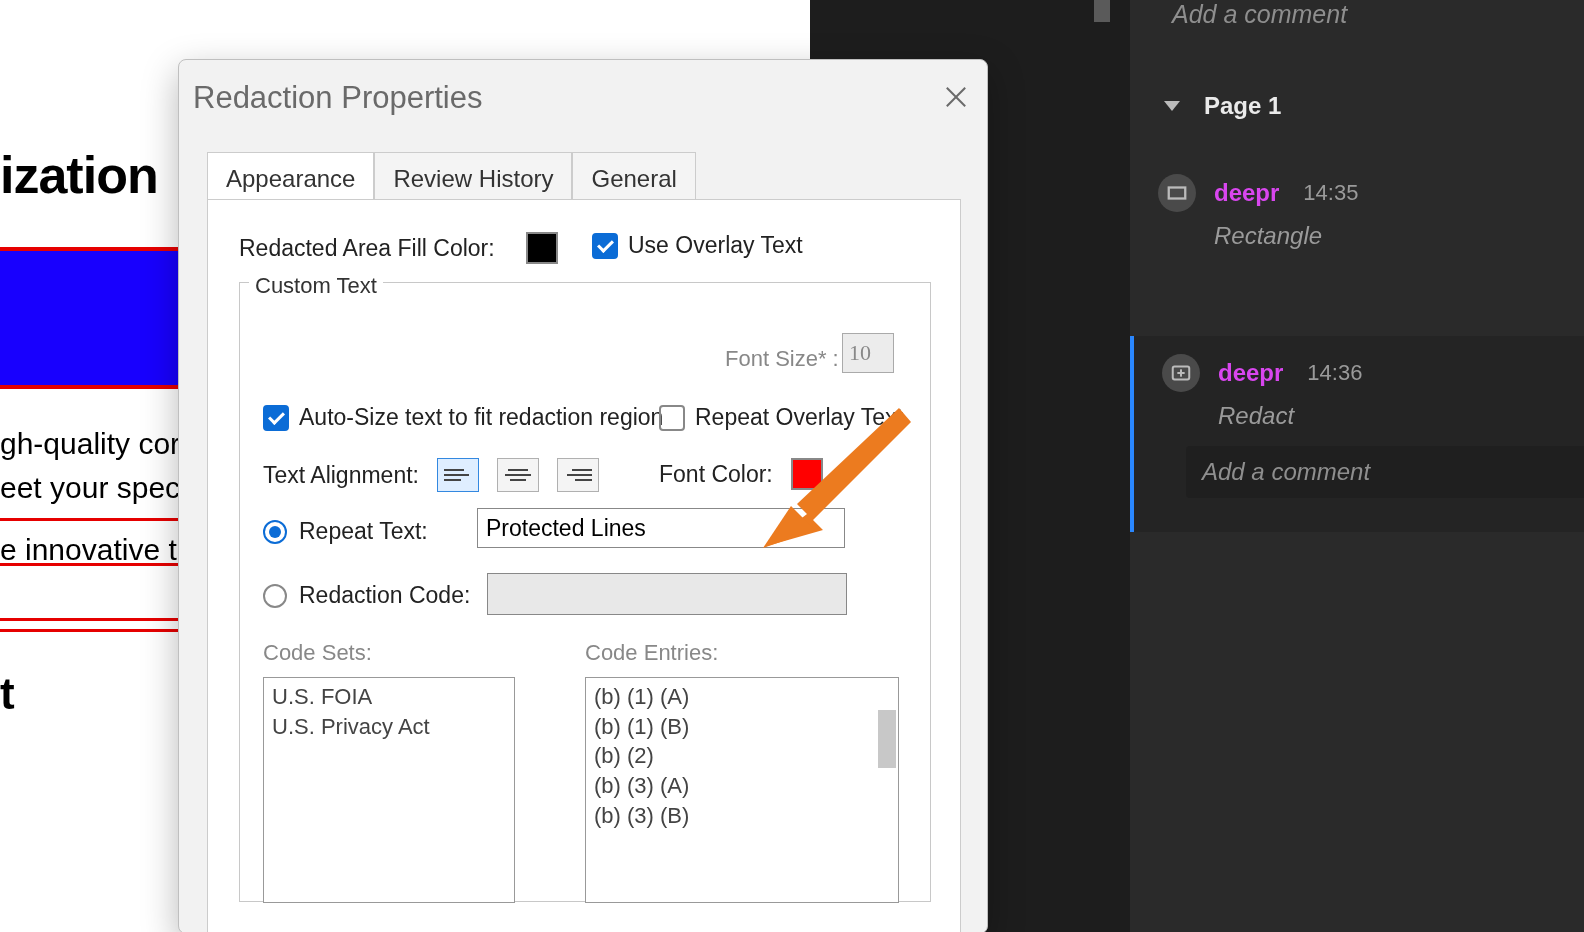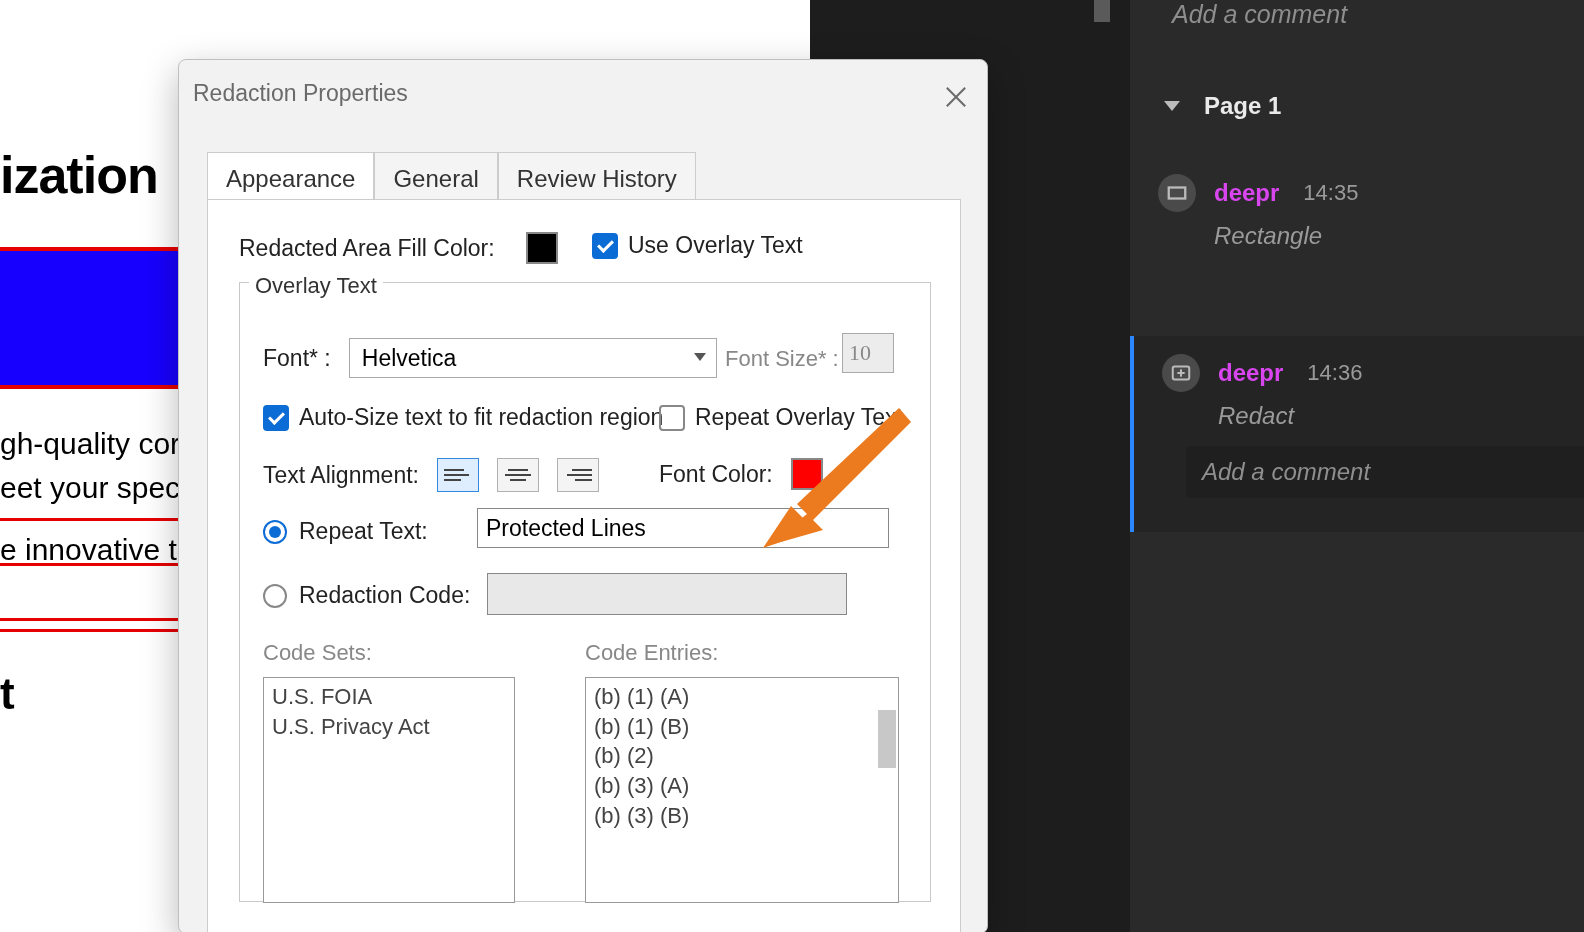--- a/index.html
+++ b/index.html
@@ -15,21 +15,21 @@
 .doc-p1 { left: 0; top: 422px; font-size: 30px; line-height: 1.45; }
 .doc-redline { position: absolute; left: 0; width: 185px; height: 3px; background: #e60000; }
 .doc-bl1 { top: 518px; }
 .doc-bl2 { top: 563px; }
 .doc-bl3 { top: 618px; }
 .doc-bl4 { top: 629px; }
 .doc-tline { left: 0; top: 533px; font-size: 30px; }
 .doc-h2 { left: 0; top: 669px; font-size: 44px; font-weight: bold; }
 
 .dialog { position: absolute; left: 178px; top: 59px; width: 810px; height: 875px; background: #f2f2f2; border: 1px solid #bfbfbf; border-radius: 8px; box-shadow: 0 12px 36px rgba(0,0,0,0.28); z-index: 10; overflow: hidden; }
-.dlg-title { position: absolute; left: 14px; top: 20px; font-size: 23px; color: #6a6a6a; }
+.dlg-title { position: absolute; left: 14px; top: 20px; font-size: 31px; color: #6a6a6a; }
 .dlg-close { position: absolute; right: 18px; top: 24px; width: 26px; height: 26px; cursor: pointer; }
 .dlg-close::before, .dlg-close::after { content: ""; position: absolute; left: 12px; top: 0; width: 2px; height: 26px; background: #6a6a6a; }
 .dlg-close::before { transform: rotate(45deg); }
 .dlg-close::after { transform: rotate(-45deg); }
 
 .tabs { position: absolute; left: 28px; top: 92px; display: flex; }
 .tab { padding: 12px 18px; font-size: 24px; color: #333; border: 1px solid #ccc; background: #f4f4f4; cursor: pointer; }
 .tab.active { background: #fff; border-bottom: 1px solid #fff; }
 .tab-content-bg { position: absolute; left: 28px; top: 139px; width: 754px; height: 738px; background: #fff; border: 1px solid #ccc; }
 
@@ -70,21 +70,21 @@
 
 .row-fontcolor { position: absolute; left: 480px; top: 398px; display: flex; align-items: center; gap: 18px; }
 
 .radio-row { position: absolute; display: flex; align-items: center; gap: 12px; }
 .row-custom { left: 84px; top: 458px; }
 .row-code { left: 84px; top: 522px; }
 .radio { width: 24px; height: 24px; border: 2px solid #0b6cd6; border-radius: 50%; display: flex; align-items: center; justify-content: center; cursor: pointer; }
 .radio.sel::after { content: ""; width: 12px; height: 12px; background: #0b6cd6; border-radius: 50%; }
 .radio.gray { border-color: #888; }
 
-.ct-input { position: absolute; left: 298px; top: 448px; width: 412px; height: 40px; border: 1px solid #888; background: #fff; font-size: 23px; padding: 0 8px; }
+.ct-input { position: absolute; left: 298px; top: 448px; width: 368px; height: 40px; border: 1px solid #888; background: #fff; font-size: 23px; padding: 0 8px; }
 .rc-input { position: absolute; left: 308px; top: 513px; width: 360px; height: 42px; border: 1px solid #888; background: #e8e8e8; }
 
 .cs-lbl { position: absolute; left: 84px; top: 580px; font-size: 22px; color: #888; }
 .ce-lbl { position: absolute; left: 406px; top: 580px; font-size: 22px; color: #888; }
 .cs-list { position: absolute; left: 84px; top: 617px; width: 252px; height: 226px; border: 1px solid #999; background: #fff; font-size: 22px; color: #444; padding: 4px 8px; overflow: hidden; }
 .ce-list { position: absolute; left: 406px; top: 617px; width: 314px; height: 226px; border: 1px solid #999; background: #fff; font-size: 22px; color: #444; padding: 4px 8px; overflow: hidden; position: absolute; }
 .ce-scroll { position: absolute; right: 2px; top: 32px; width: 18px; height: 58px; background: #c8c8c8; }
 .list-item { line-height: 1.35; white-space: nowrap; }
 
 .arrow { position: absolute; left: 763px; top: 408px; width: 148px; height: 140px; z-index: 20; pointer-events: none; }
@@ -123,44 +123,37 @@
 </div>
 <div class="bg-dark"></div>
 <div class="scroll-ind"></div>
 
 <div class="dialog">
   <div class="dlg-title">Redaction Properties</div>
   <div class="dlg-close"></div>
 
   <div class="tabs">
     <div class="tab active">Appearance</div>
+    <div class="tab">Review History</div>
     <div class="tab">General</div>
-    <div class="tab">Review History</div>
   </div>
   <div class="tab-content-bg"></div>
 
   <div class="row-fill">
     <span class="lbl">Redacted Area Fill Color:</span>
     <div class="color-swatch sw-black"></div>
   </div>
   <div class="row-overlay-chk">
     <div class="chkbox checked"></div>
     <span class="lbl">Use Overlay Text</span>
   </div>
 
   <div class="fieldset"></div>
-  <div class="fieldset-legend">Overlay Text</div>
-
-  <div class="row-font">
-    <span class="lbl">Font* :</span>
-    <div class="select">
-      <span>Helvetica</span>
-      <div class="chev"></div>
-    </div>
-  </div>
+  <div class="fieldset-legend">Custom Text</div>
+
   <span class="fontsize-lbl">Font Size* :</span>
   <input class="fontsize-in" disabled="" value="10" style="">
 
   <div class="row-auto">
     <div class="chkbox checked"></div>
     <span class="lbl">Auto-Size text to fit redaction region</span>
   </div>
   <div class="row-repeat">
     <div class="chkbox unchecked"></div>
     <span class="lbl">Repeat Overlay Text</span>

